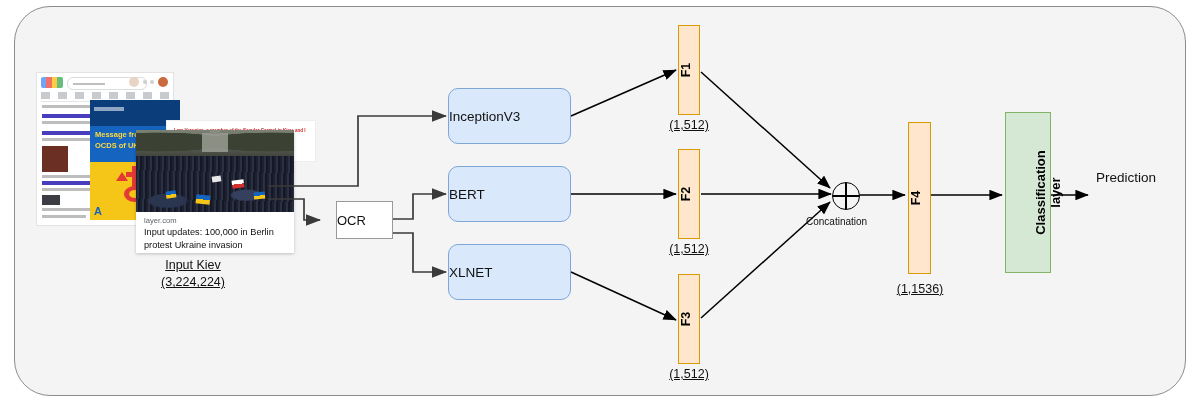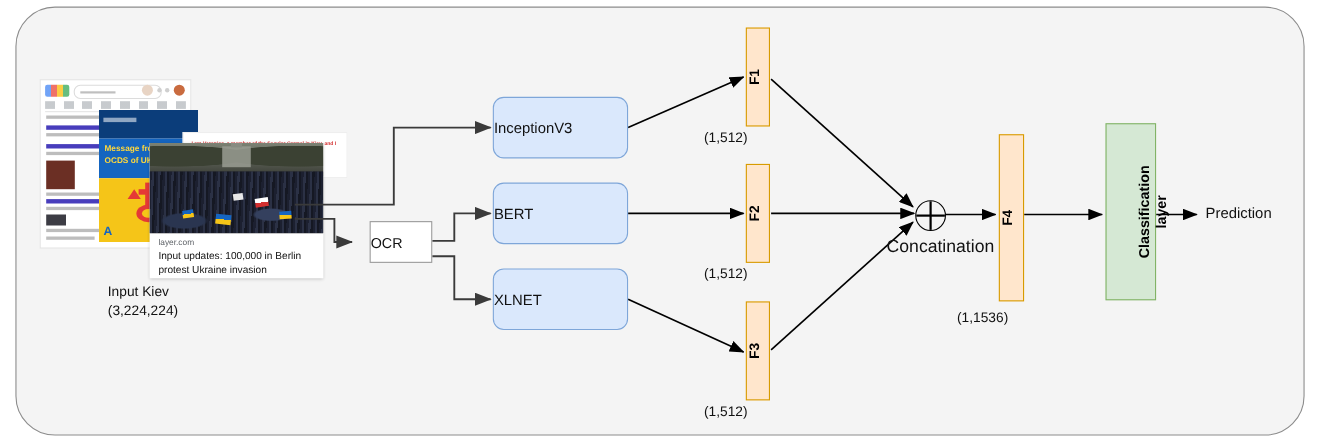--- a/index.html
+++ b/index.html
@@ -11,21 +11,21 @@
   .node{position:absolute;box-sizing:border-box;display:flex;align-items:center;justify-content:flex-start;}
   .model{background:#dae8fc;border:1.2px solid #7ea6d9;border-radius:10px;
          font-size:13.5px;color:#111;}
   .vec{background:#ffe6cc;border:1.4px solid #d79b00;}
   .vec .vtxt{font-size:12.5px;font-weight:bold;color:#000;
              transform:rotate(-90deg);white-space:nowrap;}
   .cls{background:#d5e8d4;border:1.3px solid #82b366;}
   .cls .vtxt{font-size:13px;font-weight:bold;color:#000;line-height:1.12;
              transform:rotate(-90deg);white-space:nowrap;text-align:center;}
   .ocr{background:#ffffff;border:1.3px solid #999;font-size:13px;color:#111;}
-  .cap{position:absolute;font-size:12.5px;color:#111;text-align:left;white-space:nowrap;}
+  .cap{position:absolute;font-size:12.5px;color:#111;text-align:center;white-space:nowrap;text-decoration:underline;}
   .plain{position:absolute;font-size:13.5px;color:#111;white-space:nowrap;}
   .circ{position:absolute;border:1.5px solid #000;border-radius:50%;background:#f4f4f4;}
   .circ i{position:absolute;background:#000;}
   .circ i.h{left:0;right:0;top:50%;height:1.4px;margin-top:-0.7px;}
   .circ i.v{top:0;bottom:0;left:50%;width:1.4px;margin-left:-0.7px;}
 
   
   .collage{position:absolute;}
   .sheet{position:absolute;overflow:hidden;background:#fff;}
   .srp{left:0;top:0;width:136px;height:152px;border:1px solid #e3e3e3;}
@@ -238,29 +238,29 @@
 
   <div class="node vec" style="left:678px;top:274px;width:22px;height:90px;">
     <span class="vtxt">F3</span>
   </div>
   <div class="cap" style="left:640px;top:367px;width:98px;">(1,512)</div>
 
   <div class="circ" style="left:832px;top:182px;width:26px;height:26px;">
     <i class="h"></i>
     <i class="v"></i>
   </div>
-  <div class="plain" style="left:806px;top:216px;font-size:16px;">Concatination</div>
+  <div class="plain" style="left:806px;top:216px;font-size:10px;">Concatination</div>
 
   <div class="node vec" style="left:908px;top:122px;width:23px;height:152px;">
     <span class="vtxt">F4</span>
   </div>
   <div class="cap" style="left:870px;top:282px;width:100px;">(1,1536)</div>
 
   <div class="node cls" style="left:1005px;top:112px;width:46px;height:161px;">
     <span class="vtxt">
       <span>Classification</span><br>
       <span>layer</span>
     </span>
   </div>
 
-  <div class="plain" style="left:1096px;top:186px;">Prediction</div>
+  <div class="plain" style="left:1096px;top:170px;">Prediction</div>
 
 </div>
 
 </body></html>

